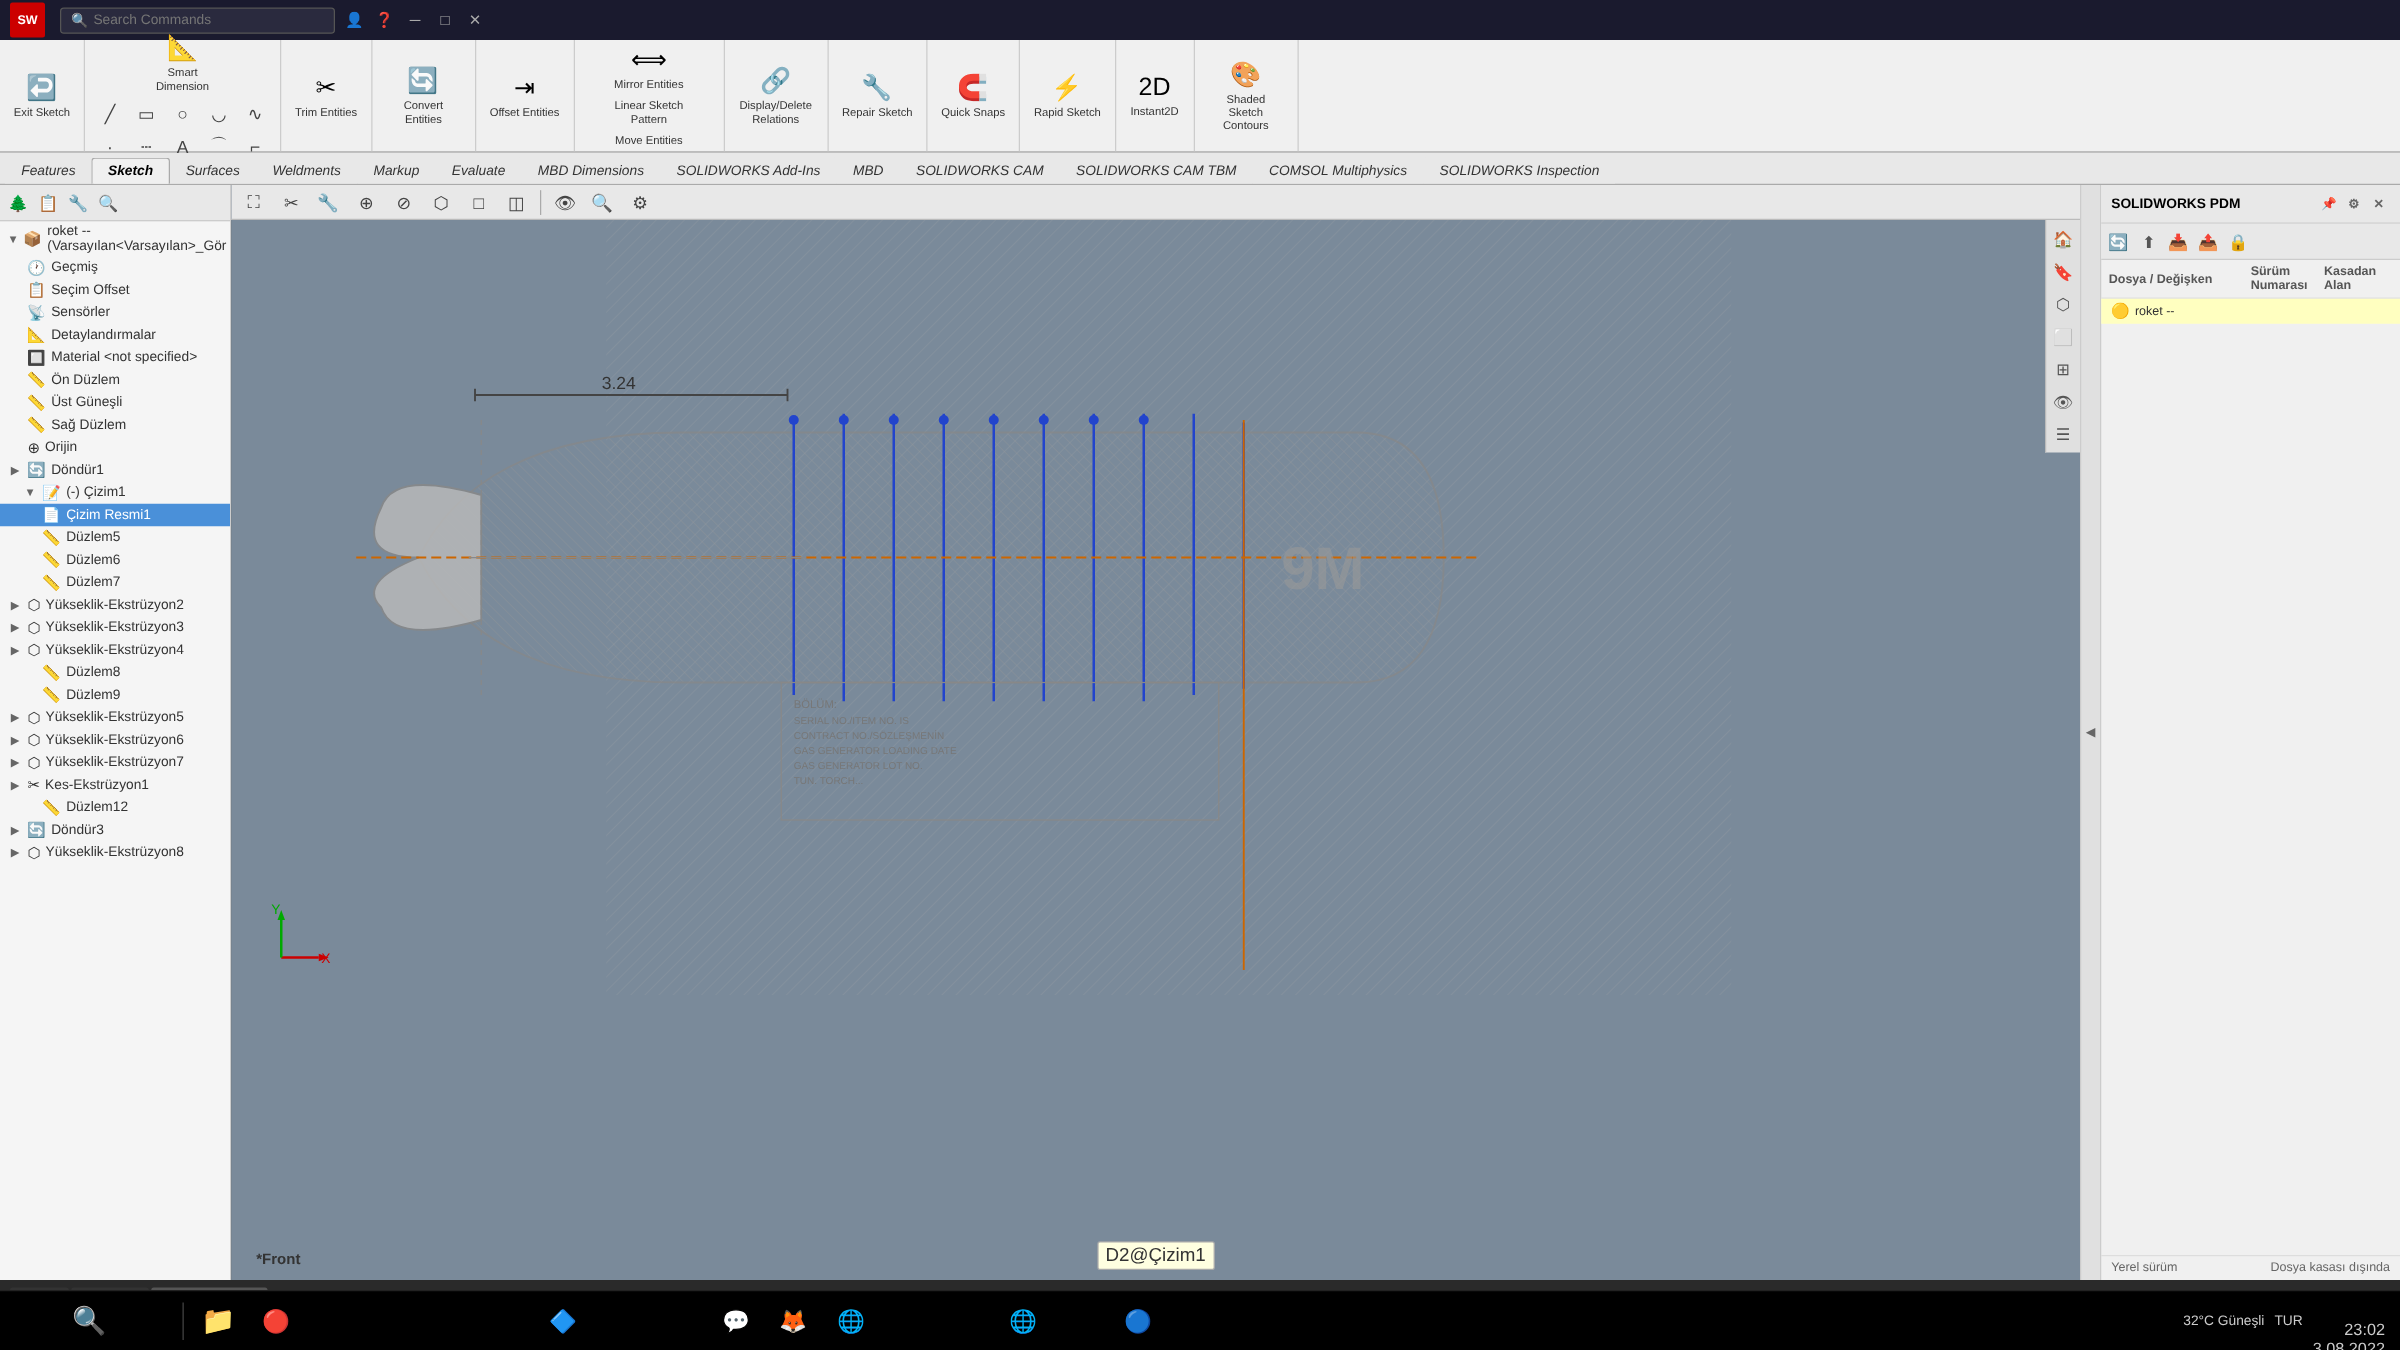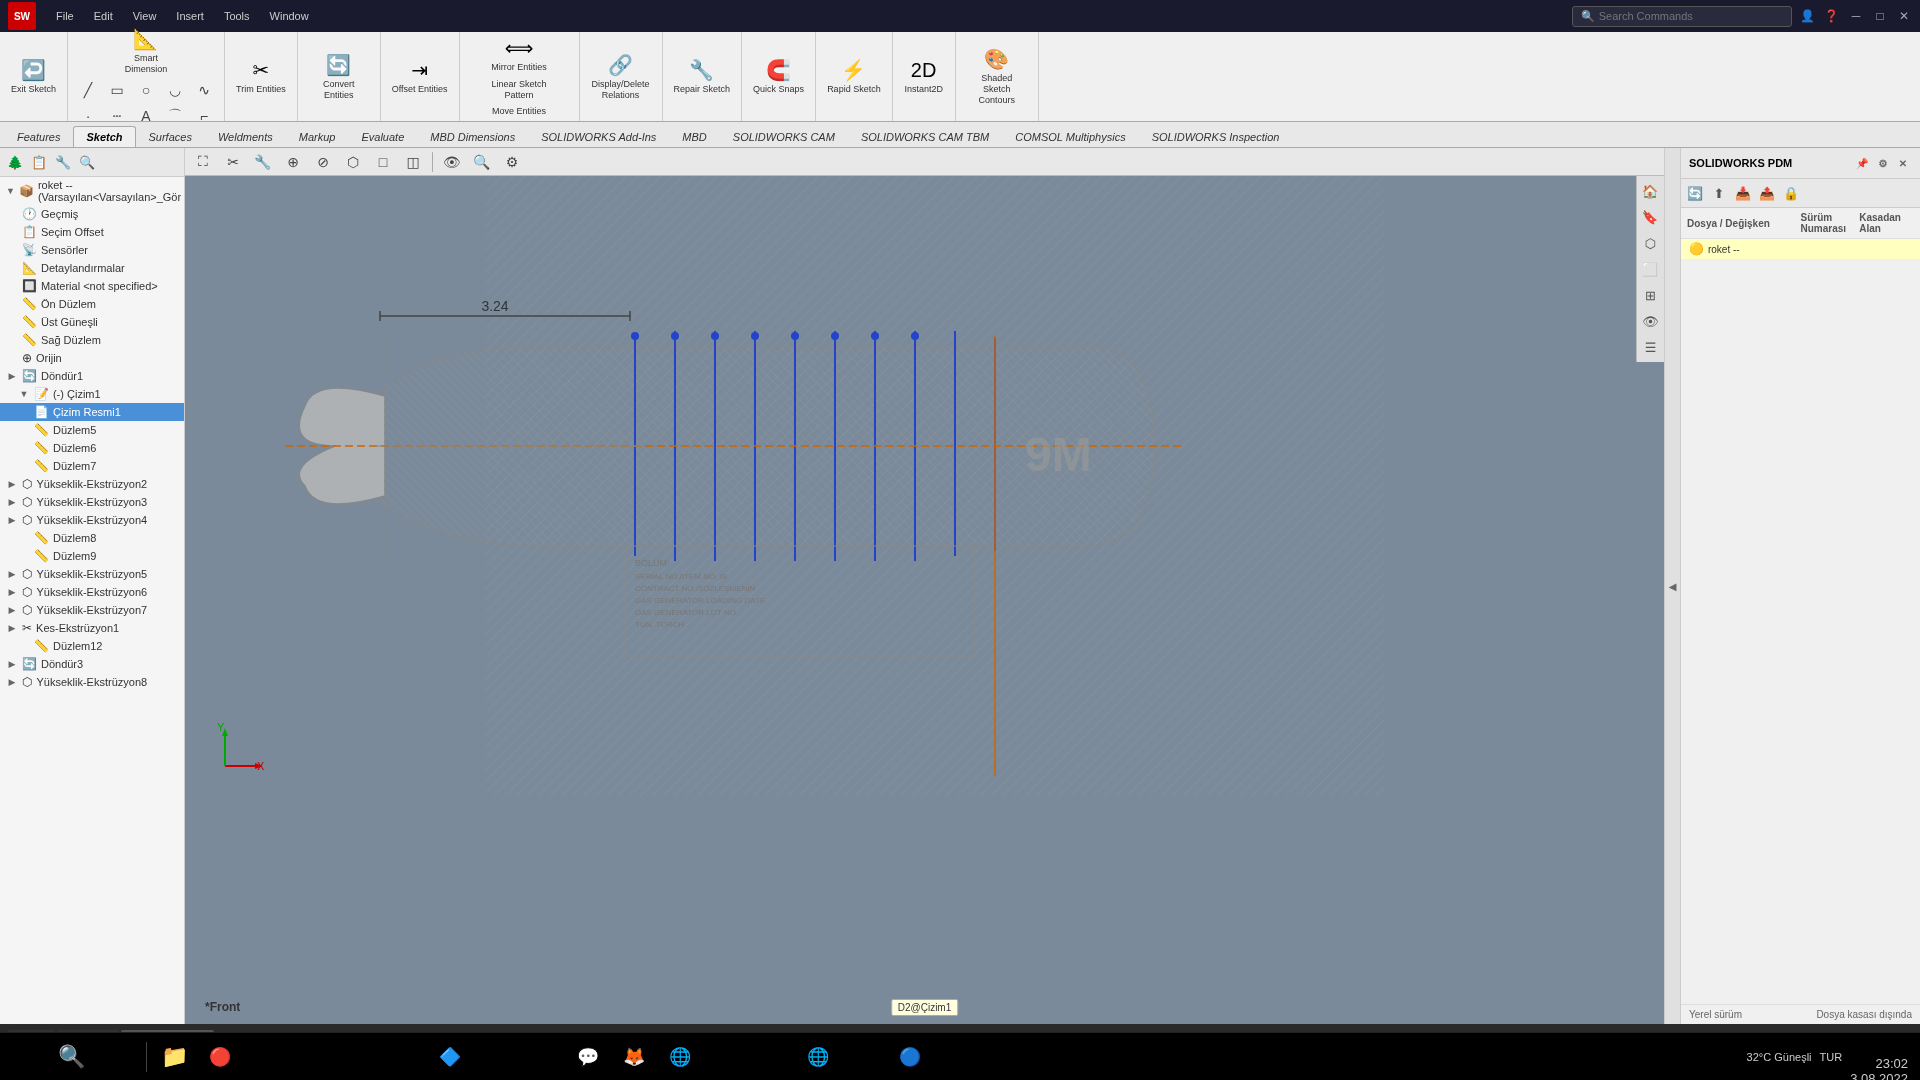--- a/index.html
+++ b/index.html
@@ -152,28 +152,20 @@
     .icon-row { display: flex; align-items: center; gap: 1px; }
   </style>
 </head>
 <body>
 
 <div id="titlebar">
   <div class="logo">
     <div class="logo-icon">
       <span>SW</span>
     </div>
-  </div>
-  <div class="menu-items">
-    <span class="menu-item">File</span>
-    <span class="menu-item">Edit</span>
-    <span class="menu-item">View</span>
-    <span class="menu-item">Insert</span>
-    <span class="menu-item">Tools</span>
-    <span class="menu-item">Window</span>
   </div>
   <div class="right-controls">
     <div class="search-box">
       <span>🔍</span>
       <input type="text" placeholder="Search Commands" style="">
     </div>
     <div class="win-btn">👤</div>
     <div class="win-btn">❓</div>
     <div class="win-btn">─</div>
     <div class="win-btn">□</div>
@@ -547,21 +539,21 @@
       <line x1="40" y1="590" x2="70" y2="590" stroke="#c00" stroke-width="2"></line>
       <polygon points="70,587 78,590 70,593" fill="#c00"></polygon>
       <line x1="40" y1="590" x2="40" y2="560" stroke="#0a0" stroke-width="2"></line>
       <polygon points="37,560 40,552 43,560" fill="#0a0"></polygon>
       <text x="72" y="594" font-size="11" fill="#c00" font-family="Arial">X</text>
       <text x="32" y="555" font-size="11" fill="#0a0" font-family="Arial">Y</text>
     </svg>
 
     <div class="front-label">*Front</div>
 
-    <div style="position:absolute;bottom:8px;left:50%;transform:translateX(-50%);background:#ffffe0;border:1px solid #aaa;padding:2px 6px;font-size:10px;color:#333;border-radius:2px;">D2@Çizim1</div>
+    <div style="position:absolute;bottom:8px;left:50%;transform:translateX(-50%);background:#ffffe0;border:1px solid #aaa;padding:2px 6px;font-size:15px;color:#333;border-radius:2px;">D2@Çizim1</div>
 
     <div style="position:absolute;right:0;top:28px;width:28px;background:#e0e0e0;border-left:1px solid #bbb;display:flex;flex-direction:column;align-items:center;gap:4px;padding:4px 0;">
       <div class="panel-btn">🏠</div>
       <div class="panel-btn">🔖</div>
       <div class="panel-btn">⬡</div>
       <div class="panel-btn">⬜</div>
       <div class="panel-btn">⊞</div>
       <div class="panel-btn">👁</div>
       <div class="panel-btn">☰</div>
     </div>

